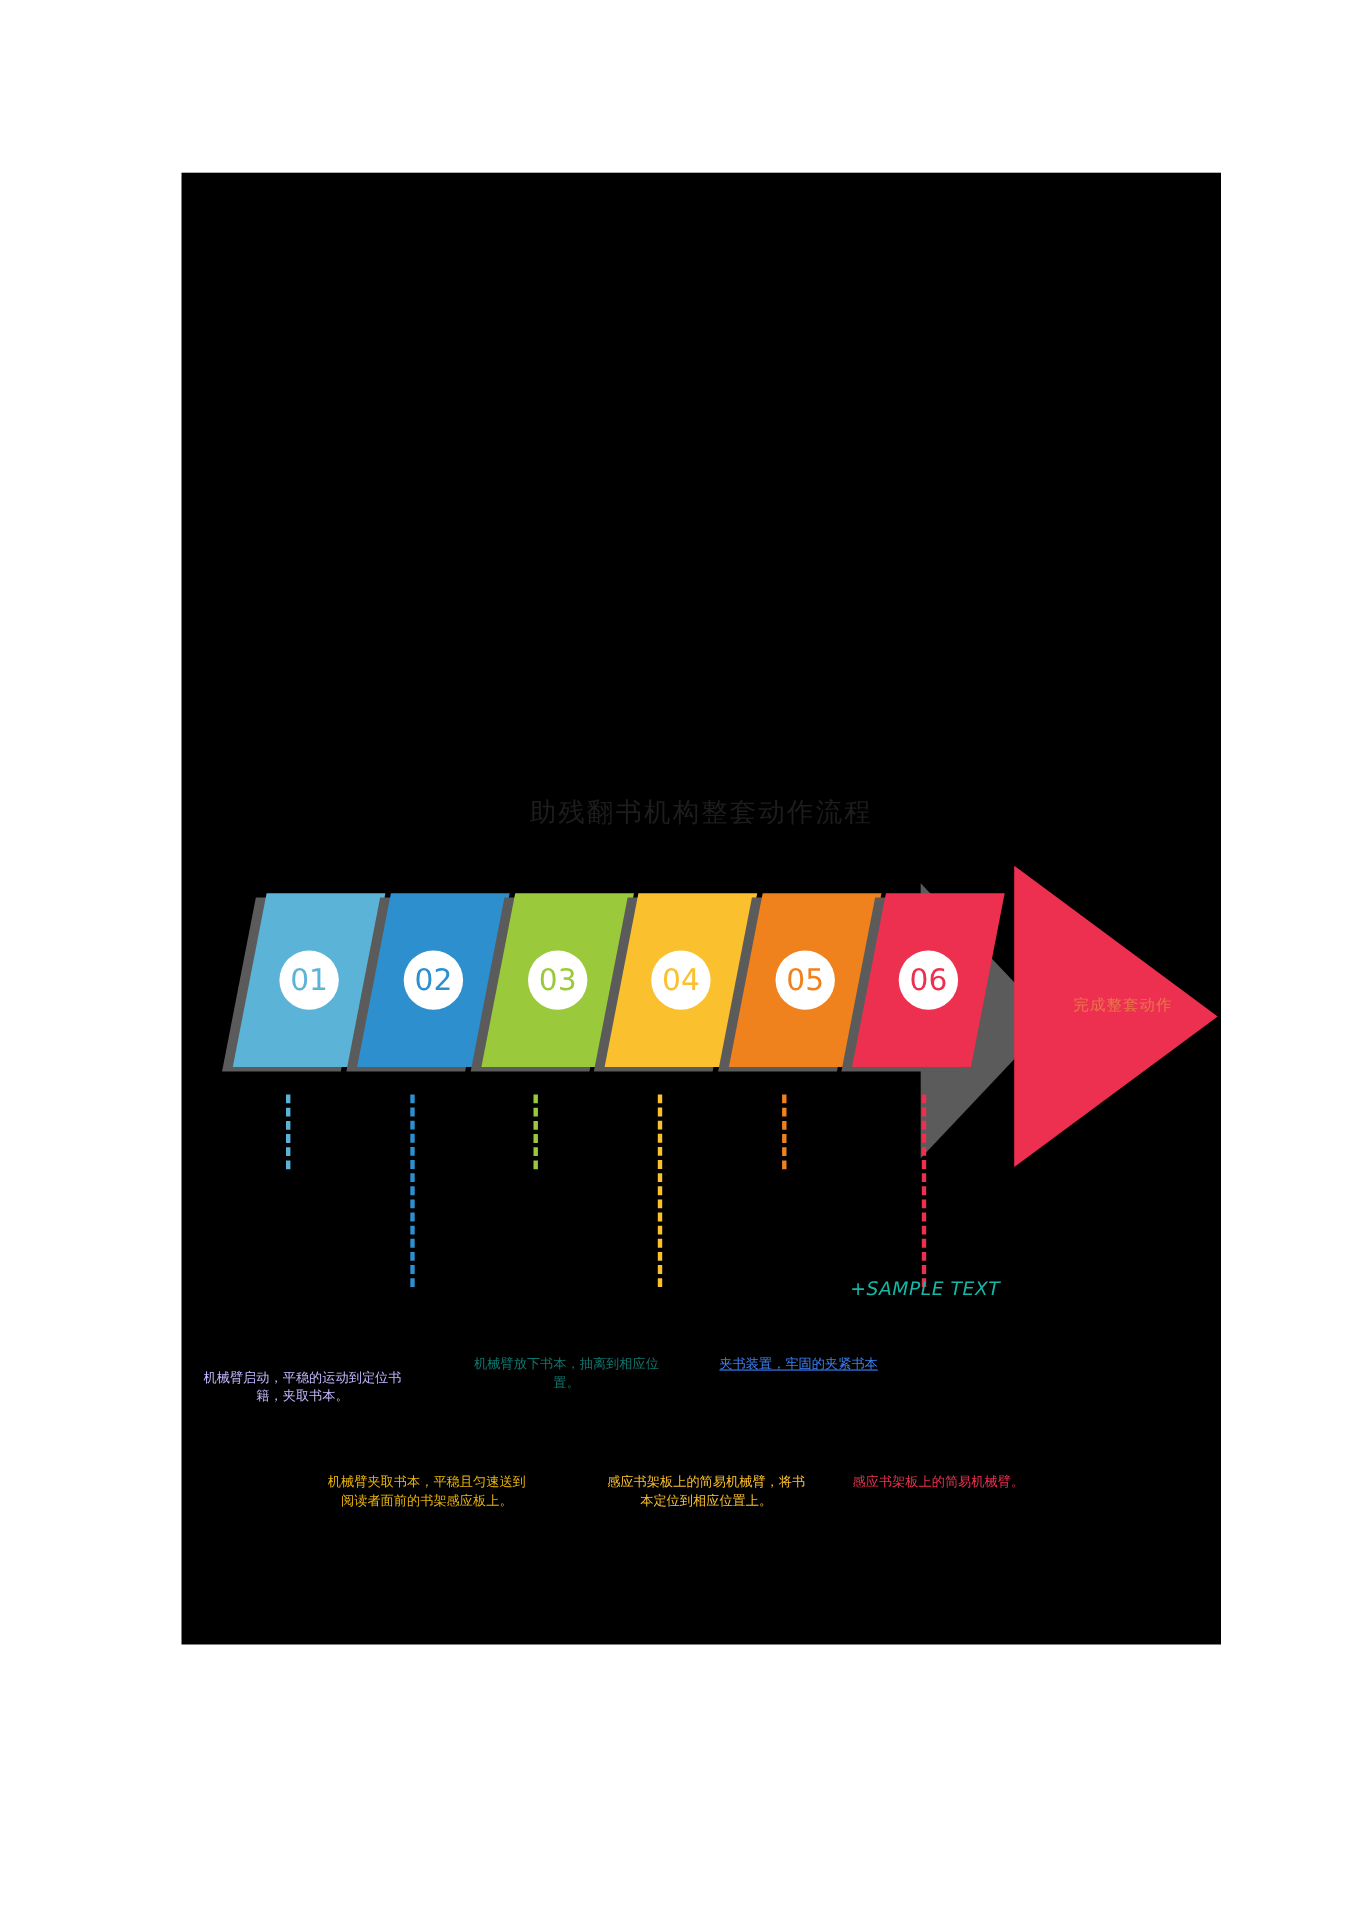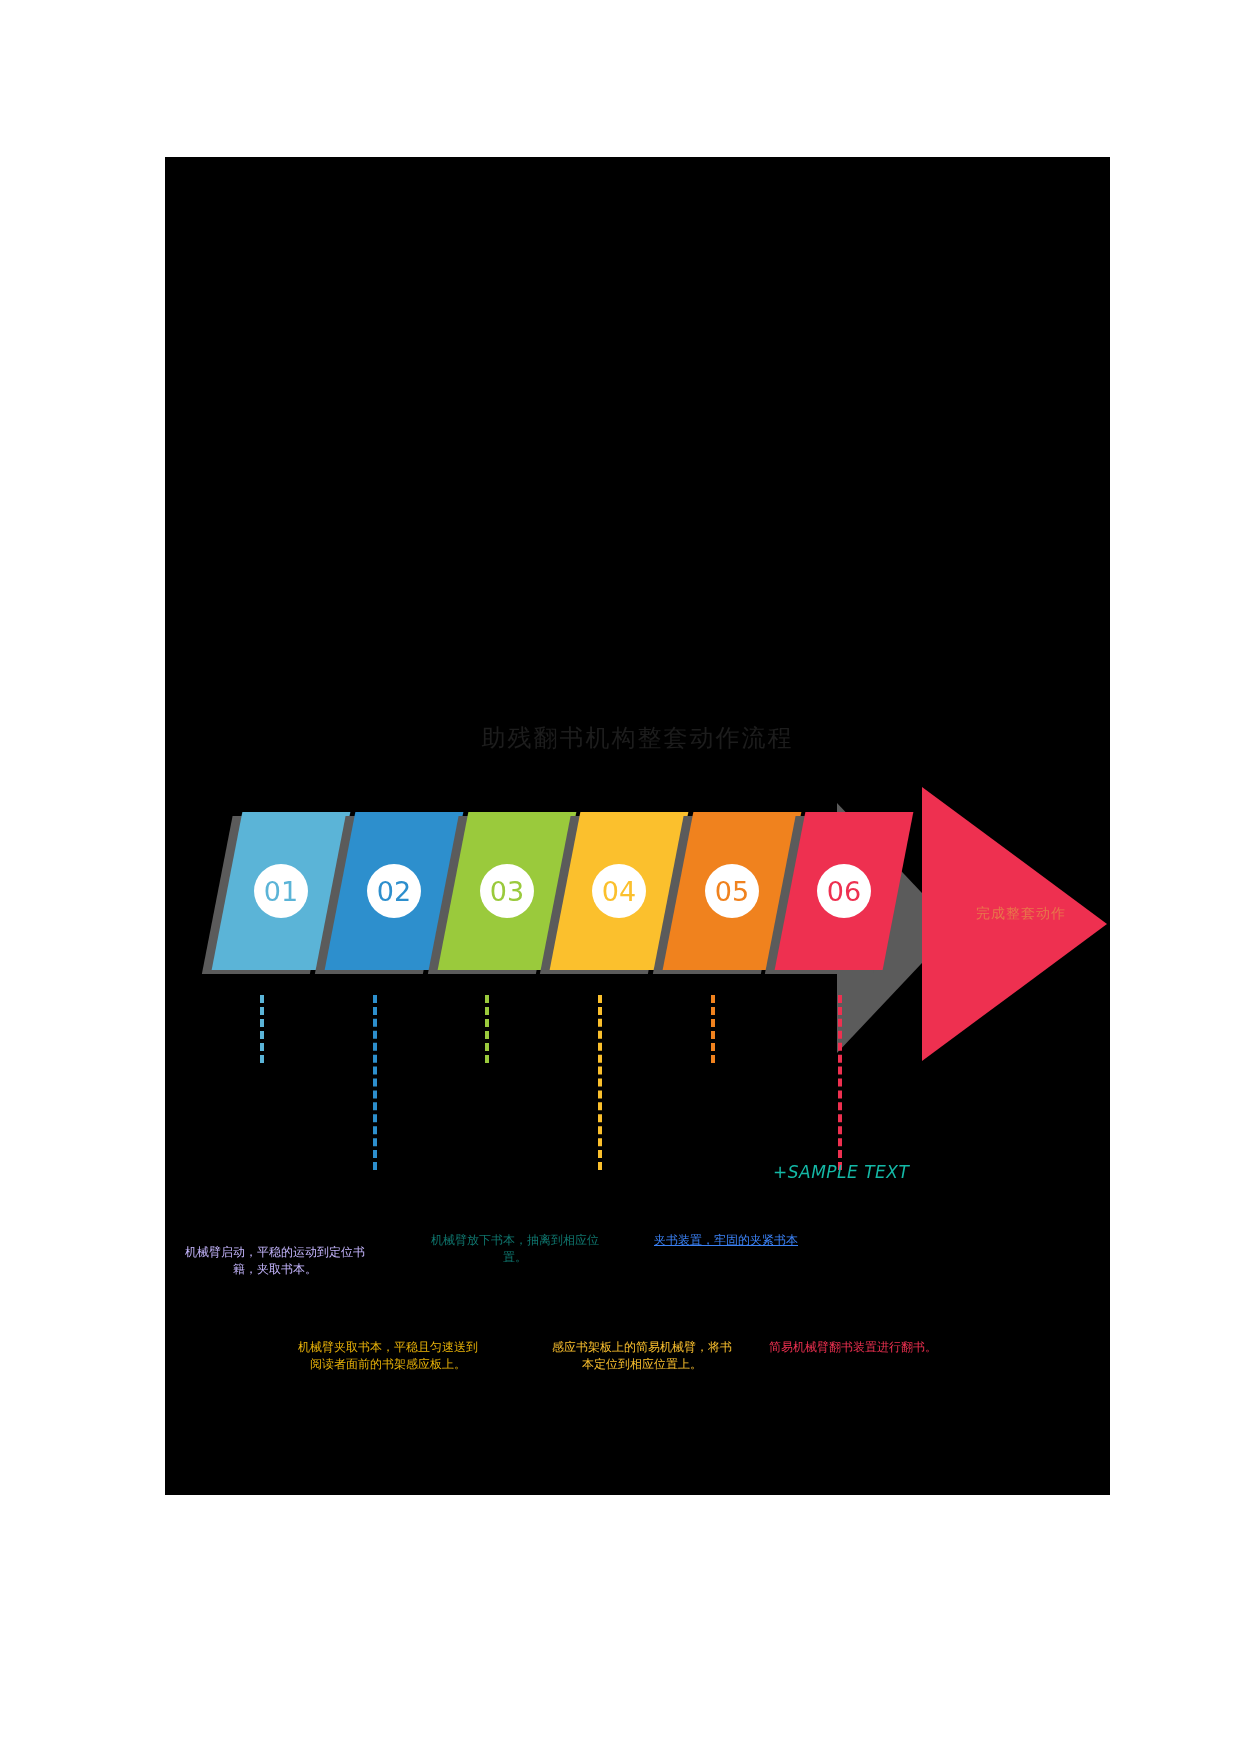--- a/index.html
+++ b/index.html
@@ -131,18 +131,18 @@
     <div class="conn" id="conn-2" style="left: 320px; top: 838px; height: 68px; border-left-color: rgb(154, 202, 60);"></div>
     <div class="conn" id="conn-3" style="left: 433px; top: 838px; height: 175px; border-left-color: rgb(251, 192, 45);"></div>
     <div class="conn" id="conn-4" style="left: 546px; top: 838px; height: 68px; border-left-color: rgb(240, 130, 30);"></div>
     <div class="conn" id="conn-5" style="left: 673px; top: 838px; height: 175px; border-left-color: rgb(238, 48, 80);"></div>
 
     <div class="callout" id="callout-0" style="left: 20px; top: 1075px; width: 180px; color: #c4b5fd; margin-top: 12px;">机械臂启动，平稳的运动到定位书籍，夹取书本。</div>
     <div class="callout" id="callout-1" style="left: 133px; top: 1182px; width: 180px; color: #eab308;">机械臂夹取书本，平稳且匀速送到阅读者面前的书架感应板上。</div>
     <div class="callout" id="callout-2" style="left: 260px; top: 1075px; width: 180px; color: #0f766e;">机械臂放下书本，抽离到相应位置。</div>
     <div class="callout" id="callout-3" style="left: 358px; top: 1182px; width: 180px; color: rgb(251, 192, 45); margin-left: 29px;">感应书架板上的简易机械臂，将书本定位到相应位置上。</div>
     <div class="callout" id="callout-4" style="left: 471px; top: 1075px; width: 180px; color: #3b82f6; text-decoration: underline;">夹书装置，牢固的夹紧书本</div>
-    <div class="callout" id="callout-5" style="left: 598px; top: 1182px; width: 180px; color: rgb(238, 48, 80);">简易机械臂翻书装置进行翻书。</div>
+    <div class="callout" id="callout-5" style="left: 598px; top: 1182px; width: 180px; color: rgb(238, 48, 80);">感应书架板上的简易机械臂。</div>
 
     <div id="sample-text">+SAMPLE TEXT</div>
 
   </div>
 </div>
 
 </body></html>

